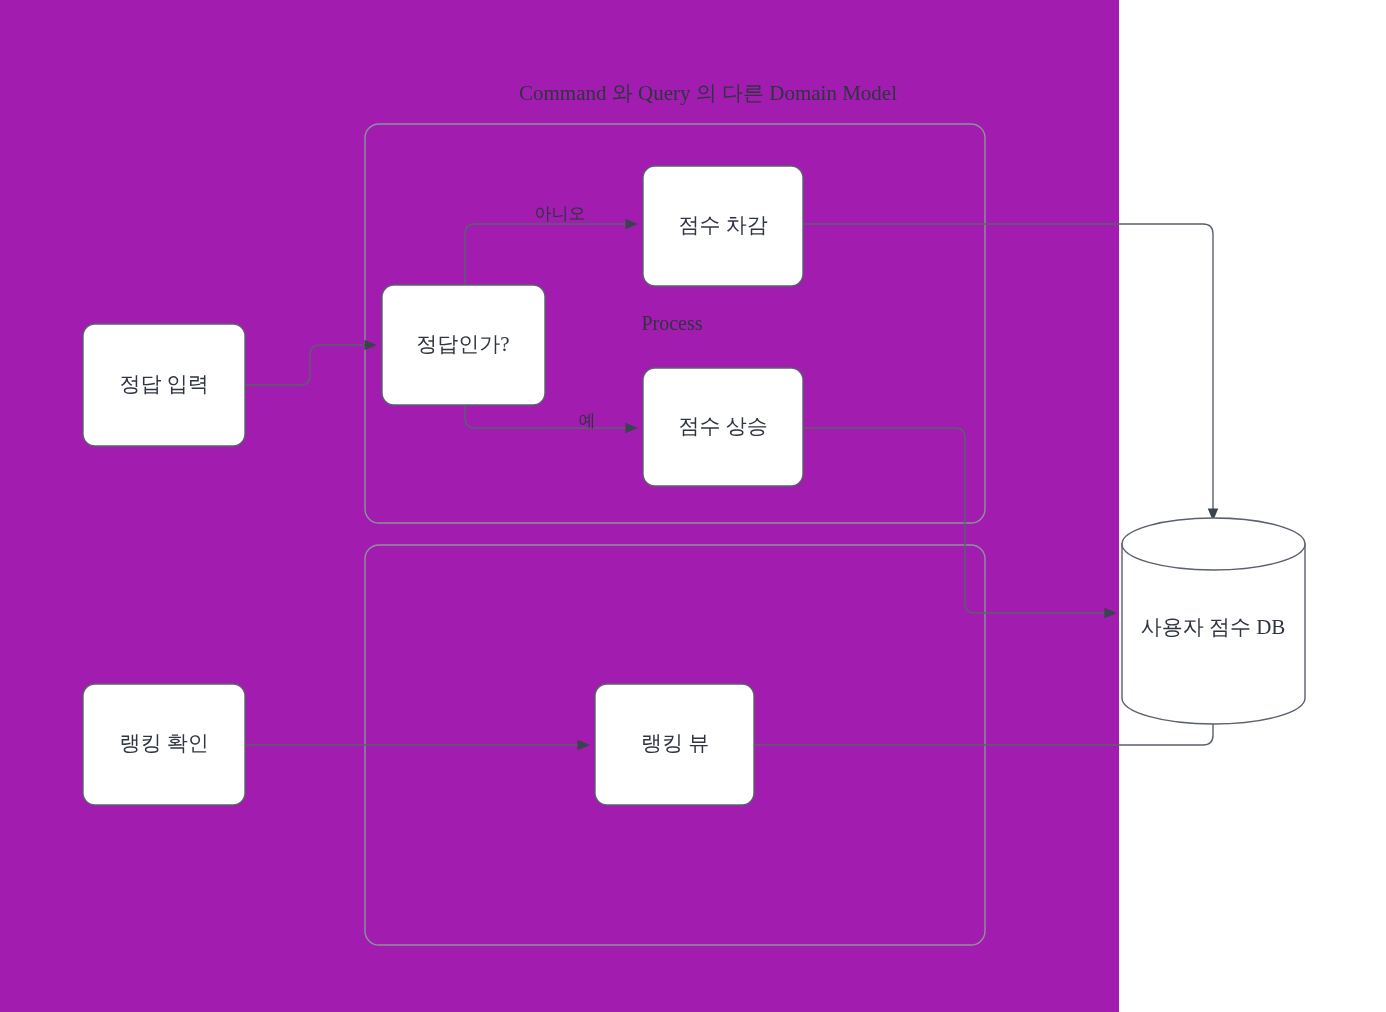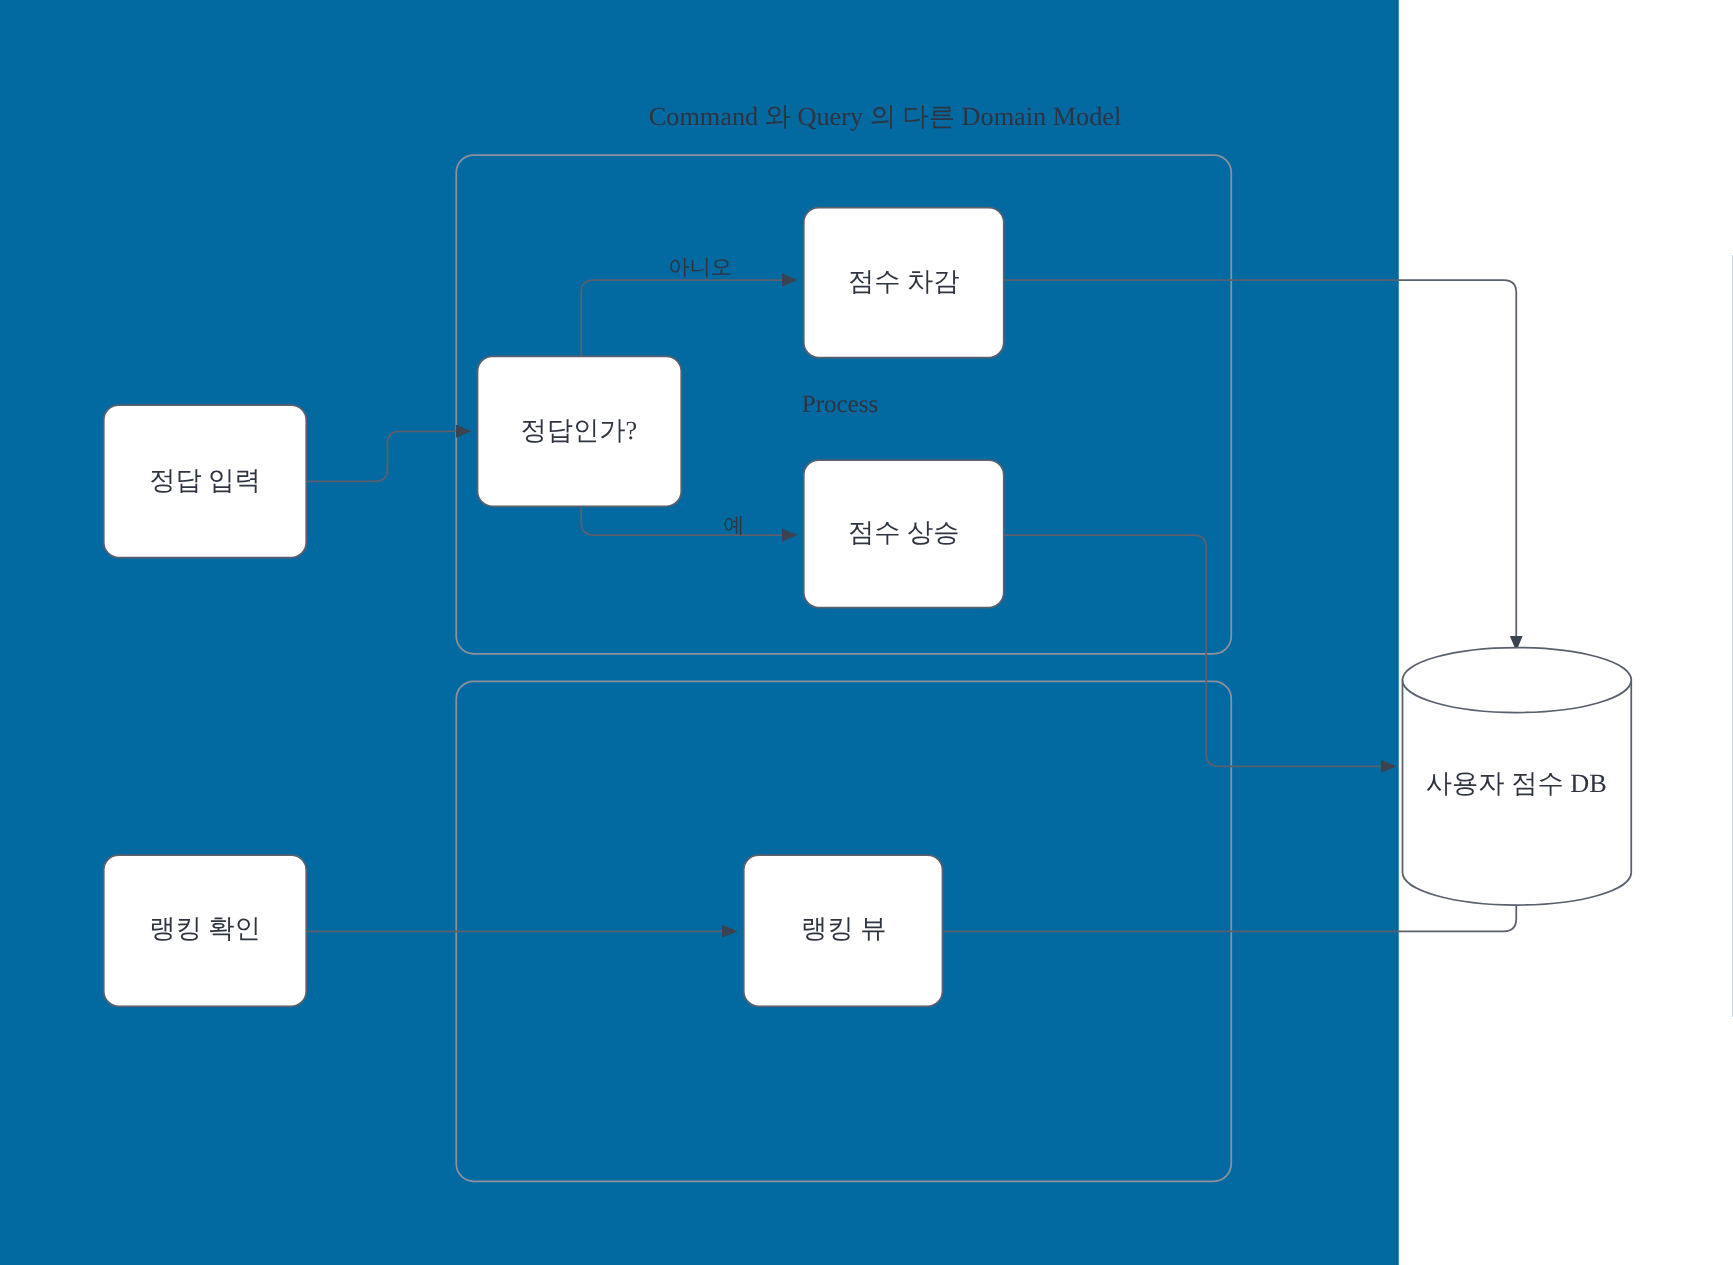--- a/index.html
+++ b/index.html
@@ -11,21 +11,21 @@
   body {
     font-family: "Liberation Serif", "DejaVu Serif", serif;
     width: 1386px;
     height: 1012px;
     overflow: hidden;
   }
   #canvas {
     position: relative;
     width: 1119px;
     height: 1012px;
-    background: #0369a1;
+    background: #a21caf;
   }
   svg.diagram {
     position: absolute;
     top: 0;
     left: 0;
     width: 1386px;
     height: 1012px;
   }
   .shape-stroke {
     fill: #ffffff;

